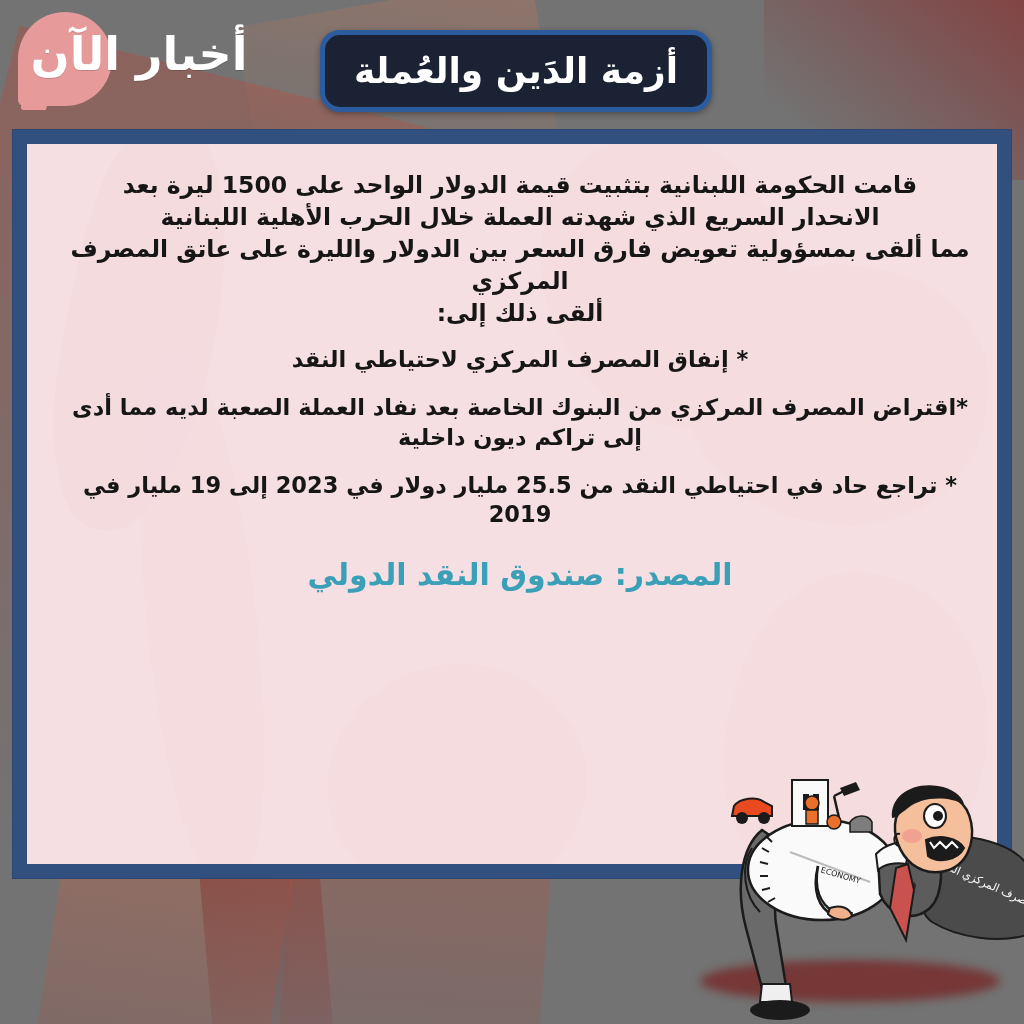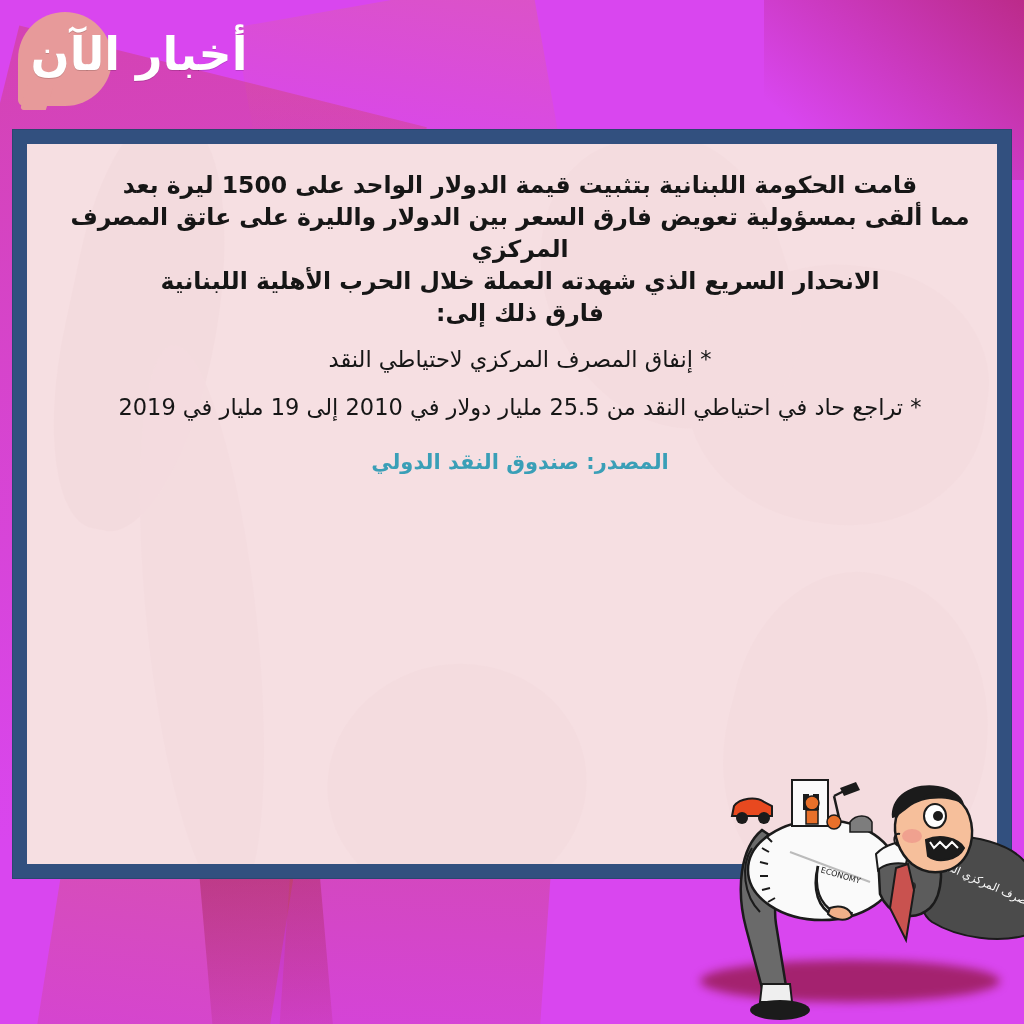--- a/index.html
+++ b/index.html
@@ -11,21 +11,21 @@
   }
   body {
     font-family: "DejaVu Sans", "Liberation Sans", sans-serif;
     background: #bb0303;
   }
 
   #poster {
     position: relative;
     width: 1024px;
     height: 1024px;
-    background: #d946ef;
+    background: #737373;
     overflow: hidden;
   }
 
   
   .bg-streaks {
     position: absolute;
     inset: 0;
     overflow: hidden;
     pointer-events: none;
   }
@@ -182,30 +182,30 @@
     font-size: 23.5px;
     font-weight: bold;
     line-height: 1.36;
     margin: 0 0 6px 0;
     color: #161616;
   }
   .intro-line { display: block; }
 
   .bullet {
     font-size: 22.5px;
-    font-weight: normal;
+    font-weight: bold;
     line-height: 1.33;
     margin: 0;
     padding: 9px 0 9px 0;
     color: #161616;
   }
 
   .source {
     margin-top: 18px;
-    font-size: 21px;
+    font-size: 30px;
     font-weight: bold;
     color: #3a9fb7;
     text-align: center;
   }
 
   
   .cartoon {
     position: absolute;
     left: 700px; top: 778px;
     width: 330px; height: 250px;
@@ -226,44 +226,48 @@
     <div class="streak s4"></div>
     <div class="floor-shadow"></div>
   </div>
 
   <div class="logo">
     <div class="logo-bubble"></div>
     <div class="logo-bubble-tail"></div>
     <div class="logo-text">أخبار الآن</div>
   </div>
 
+  <div class="title-plate">
+    <div class="title-text">أزمة الدَين والعُملة</div>
+  </div>
 
   <div class="panel-outer">
     <div class="panel-inner">
 
       <div class="panel-watermark">
         <div class="wm wm-a"></div>
         <div class="wm wm-b"></div>
         <div class="wm wm-c"></div>
         <div class="wm wm-d"></div>
         <div class="wm wm-e"></div>
         <div class="wm wm-f"></div>
       </div>
 
       <div class="panel-content">
 
         <p class="intro">
           <span class="intro-line">قامت الحكومة اللبنانية بتثبيت قيمة الدولار الواحد على 1500 ليرة بعد</span>
+          <span class="intro-line">الانحدار السريع الذي شهدته العملة خلال الحرب الأهلية اللبنانية</span>
           <span class="intro-line">مما ألقى بمسؤولية تعويض فارق السعر بين الدولار والليرة على عاتق المصرف المركزي</span>
-          <span class="intro-line">الانحدار السريع الذي شهدته العملة خلال الحرب الأهلية اللبنانية</span>
-          <span class="intro-line">فارق ذلك إلى:</span>
+          <span class="intro-line">ألقى ذلك إلى:</span>
         </p>
 
         <p class="bullet">* إنفاق المصرف المركزي لاحتياطي النقد</p>
-        <p class="bullet">* تراجع حاد في احتياطي النقد من 25.5 مليار دولار في 2010 إلى 19 مليار في 2019</p>
+        <p class="bullet">*اقتراض المصرف المركزي من البنوك الخاصة بعد نفاد العملة الصعبة لديه مما أدى إلى تراكم ديون داخلية</p>
+        <p class="bullet">* تراجع حاد في احتياطي النقد من 25.5 مليار دولار في 2023 إلى 19 مليار في 2019</p>
 
         <div class="source">المصدر: صندوق النقد الدولي</div>
       </div>
     </div>
   </div>
 
   <div class="cartoon">
     <svg viewBox="0 0 330 250" width="330" height="250" xmlns="http://www.w3.org/2000/svg">
 
       <path d="M228 62 C268 52 318 66 330 92 L330 156 C300 166 258 160 232 144 C214 132 210 80 228 62 Z" fill="#4b4b4b" stroke="#1b1b1b" stroke-width="2"></path>

